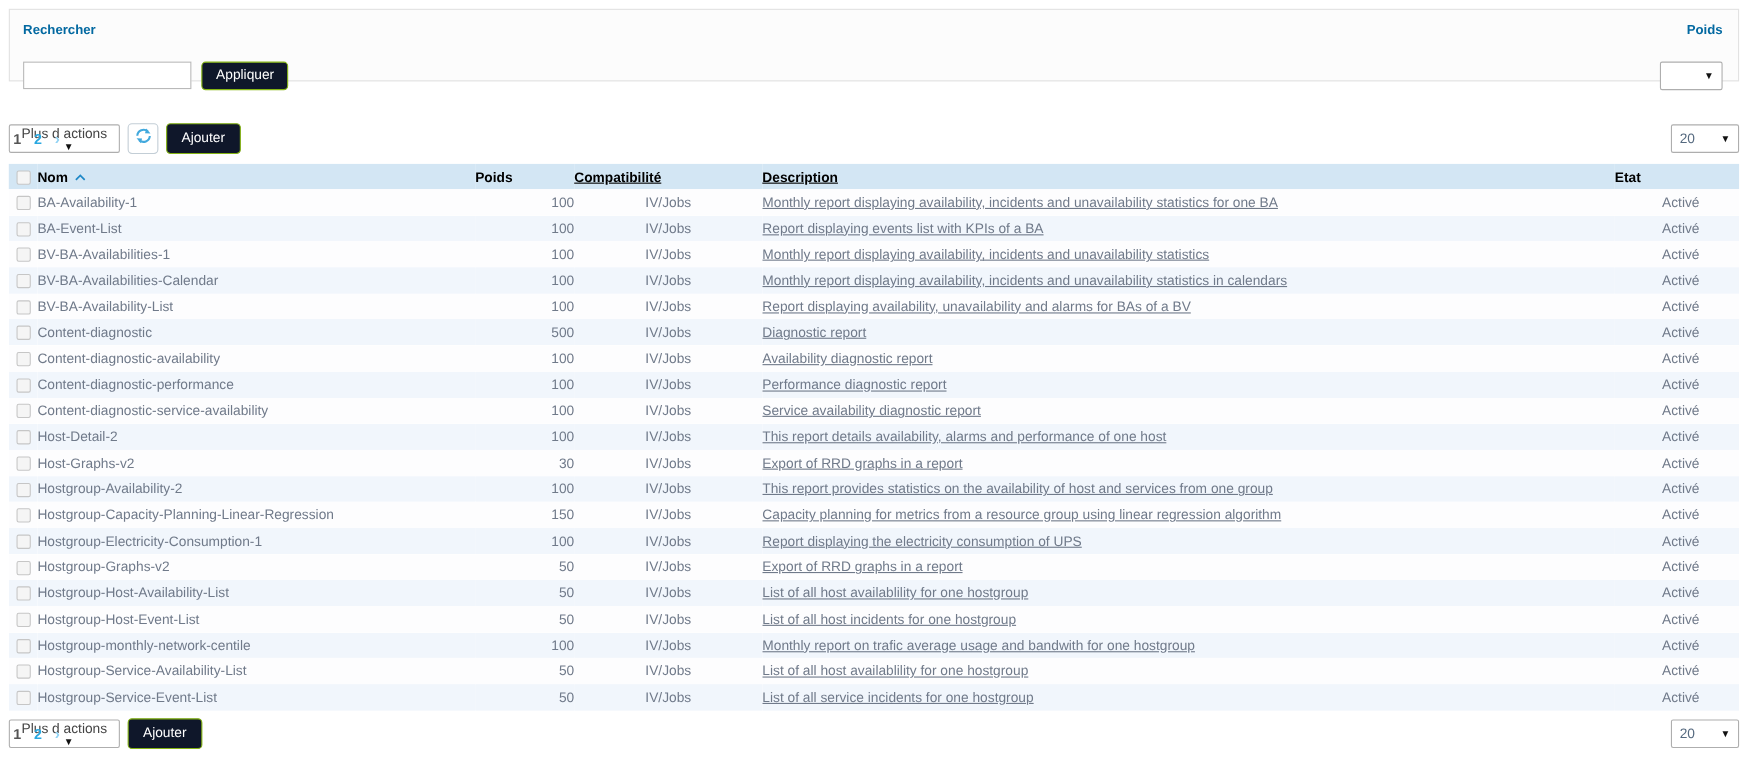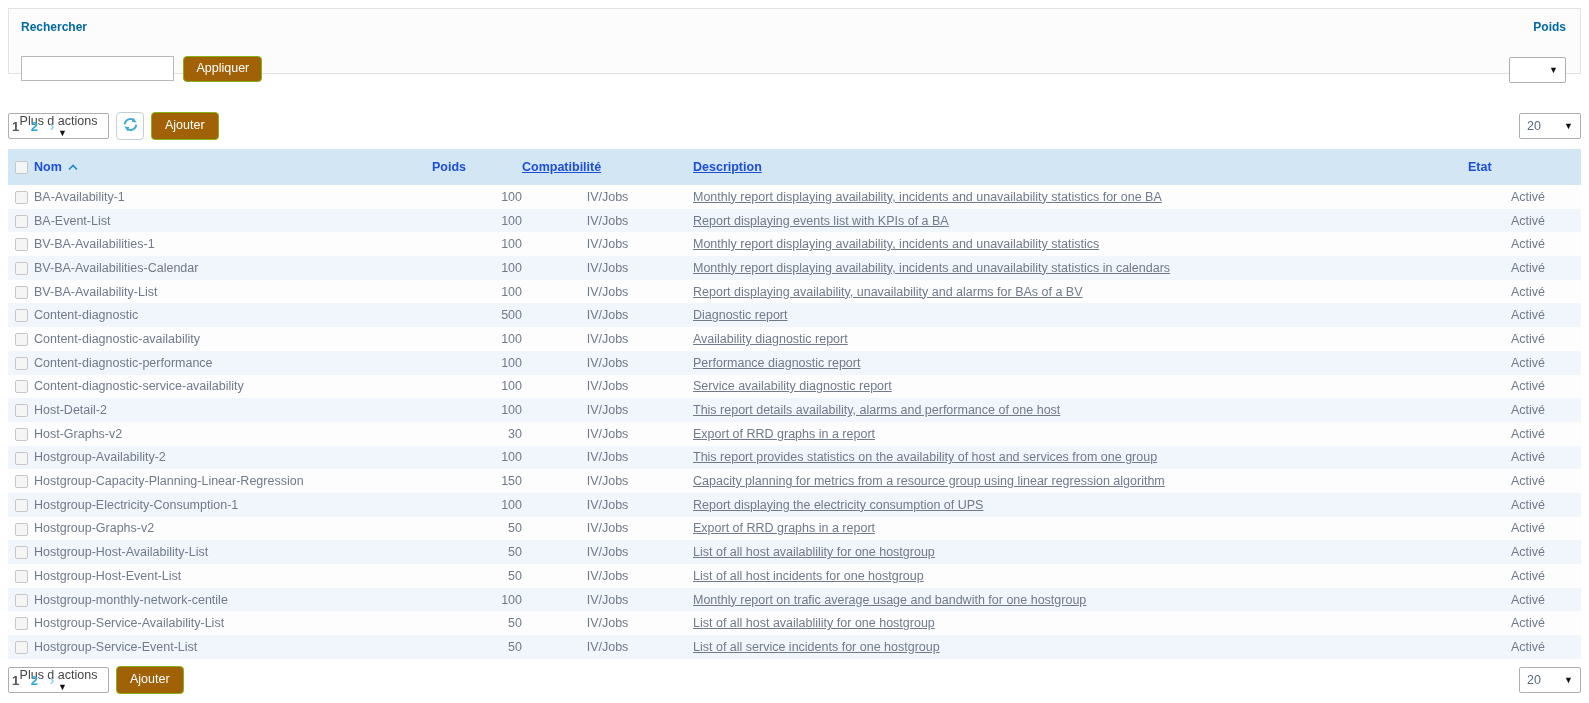--- a/index.html
+++ b/index.html
@@ -7,21 +7,21 @@
     font-family:"Liberation Sans", sans-serif; color:#333; }
   .page { position:relative; width:1589px; height:703px; overflow:hidden; }
 
   
   .search-card { margin:8px 8px 0 8px; height:66px; background:#fcfcfc;
     border:1px solid #e2e2e2; position:relative; padding:11px 12px; }
   .field-label { font-size:12px; font-weight:bold; color:#0369a1; display:block; margin-bottom:22px; }
   .search-left { position:absolute; left:12px; top:11px; }
   .search-input { width:153px; height:25px; border:1px solid #b9b9b9; background:#fff;
     font-size:12px; padding:0 5px; vertical-align:middle; }
-  .btn-green { display:inline-block; background:#a16207; color:#fff; border:1px solid #84b313;
+  .btn-green { display:inline-block; background:#0f172a; color:#fff; border:1px solid #84b313;
     border-radius:4px; font-size:12.5px; padding:5px 12px 6px 12px; cursor:pointer;
     vertical-align:middle; margin-left:5px; line-height:1; }
   .search-right { position:absolute; right:14px; top:11px; text-align:right; }
   .search-right .field-label { text-align:right; }
 
   
   .sel { display:inline-flex; align-items:center; justify-content:space-between;
     background:#fff; border:1px solid #aeaeae; border-radius:2px; height:26px;
     font-size:12.5px; color:#444; padding:0 7px; cursor:pointer; }
   .sel .arrow { font-size:9px; color:#111; margin-left:8px; }
@@ -39,22 +39,22 @@
   .toolbar .btn-green { margin-left:7px; padding:6px 13px 7px 13px; }
   .pagination { position:absolute; left:0; right:0; text-align:left; font-size:13px; }
   .pagination span { margin:0 4px; cursor:pointer; }
   .pg-current { color:#555; font-weight:bold; }
   .pg-link { color:#29a8e0; font-weight:bold; }
   .pg-next { color:#8fd2f4; font-weight:bold; font-size:14px; }
   .toolbar-right { position:absolute; right:0; top:0; height:28px; display:flex; align-items:center; }
 
   
   table.list { width:1573px; margin:9px 8px 0 8px; border-collapse:collapse; table-layout:fixed; }
-  table.list thead th { background:#d3e6f4; height:36px; font-size:12.5px; font-weight:bold;
-    color:#1d4ed8; text-align:left; vertical-align:middle;margin-left:46px; }
+  table.list thead th { background:#d3e6f4; height:23px; font-size:12.5px; font-weight:bold;
+    color:#000000; text-align:left; vertical-align:middle;margin-left:46px; }
   table.list td { height:23.7px; font-size:12.5px; color:#707a8a; vertical-align:middle;
     overflow:hidden; white-space:nowrap; }
   table.list tbody tr:nth-child(even) td { background:#f1f6fc; }
   table.list tbody tr:nth-child(odd) td { background:#fdfdfe; }
   .c-check { width:26px; padding-left:7px; }
   .c-nom   { width:398px; }
   .c-poids { width:90px; text-align:right; }
   .c-compat{ width:171px; text-align:center; }
   .c-desc  { padding-left:0; }
   .c-etat  { width:113px; text-align:right; padding-right:36px; }

